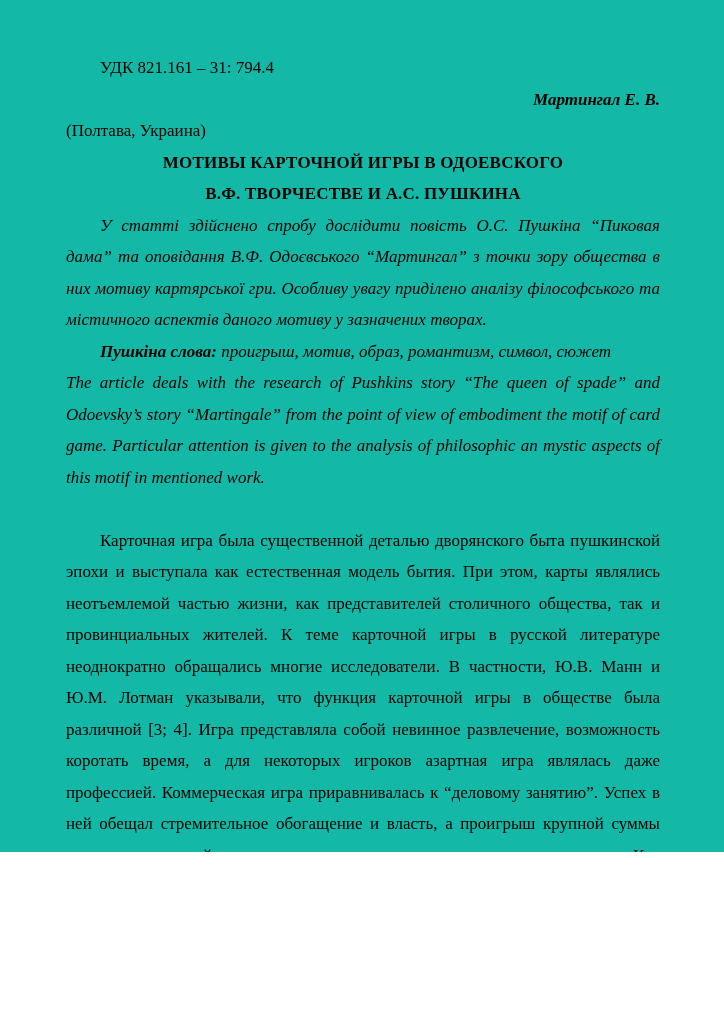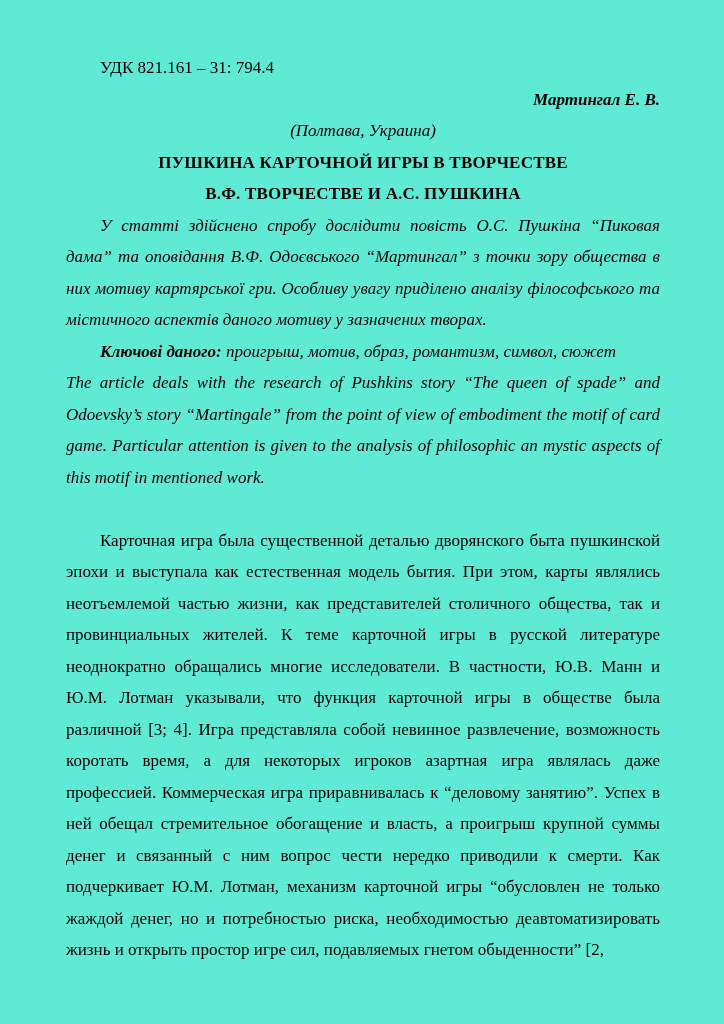--- a/index.html
+++ b/index.html
@@ -2,44 +2,43 @@
 <html><head>
 <meta charset="utf-8">
 <style>
   html, body {
     margin: 0;
     padding: 0;
     background: #ffffff;
   }
   .page {
     width: 724px;
-    height: 1024px;
-    background: #5eead4;
+    height: 852px;
+    background: #14b8a6;
     color: #000000;
     font-family: "Liberation Serif", "DejaVu Serif", serif;
     box-sizing: border-box;
     padding: 52px 64px 0 66px;
     overflow: hidden;
   }
   .page p {
     margin: 0;
     font-size: 17px;
     line-height: 31.5px;
   }
   .udc {
     text-indent: 34px;
   }
   .byline-author {
     text-align: right;
     font-weight: bold;
     font-style: italic;
   }
   .byline-location {
-    text-align: center;
-    font-style: italic;
+    text-align: left;
   }
   .title-line {
     text-align: center;
     font-weight: bold;
     letter-spacing: 0.2px;
   }
   .just {
     text-align: justify;
   }
   .indent {
@@ -63,28 +62,28 @@
 <body>
 
 <div class="page">
 
   <p class="udc">УДК 821.161 – 31: 794.4</p>
 
   <p class="byline-author">Мартингал Е. В.</p>
 
   <p class="byline-location">(Полтава, Украина)</p>
 
-  <p class="title-line">ПУШКИНА КАРТОЧНОЙ ИГРЫ В ТВОРЧЕСТВЕ</p>
+  <p class="title-line">МОТИВЫ КАРТОЧНОЙ ИГРЫ В ОДОЕВСКОГО</p>
 
   <p class="title-line">В.Ф. ТВОРЧЕСТВЕ И А.С. ПУШКИНА</p>
 
   <p class="just indent italic">У статті здійснено спробу дослідити повість О.С. Пушкіна “Пиковая дама” та оповідання В.Ф. Одоєвського “Мартингал” з точки зору общества в них мотиву картярської гри. Особливу увагу приділено аналізу філософського та містичного аспектів даного мотиву у зазначених творах.</p>
 
   <p class="just indent">
-    <span class="kw-label">Ключові даного:</span>
+    <span class="kw-label">Пушкіна слова:</span>
     <span class="kw-list">проигрыш, мотив, образ, романтизм, символ, сюжет</span>
   </p>
 
   <p class="just italic">The article deals with the research of  Pushkins story “The queen of spade” and Odoevsky’s story “Martingale” from the point of view of embodiment the motif of card game. Particular attention is given to the analysis of philosophic an  mystic aspects of this motif in mentioned work.</p>
 
 
   <div class="spacer"></div>
 
   <p class="just indent">Карточная игра была существенной деталью дворянского быта пушкинской эпохи и выступала как естественная модель бытия. При этом, карты являлись неотъемлемой частью жизни, как представителей столичного общества, так и провинциальных жителей. К теме карточной игры в русской литературе неоднократно обращались многие исследователи. В частности, Ю.В. Манн и Ю.М. Лотман указывали, что функция карточной игры в обществе была различной [3; 4]. Игра представляла собой невинное развлечение, возможность коротать время, а для некоторых игроков азартная игра являлась даже профессией. Коммерческая игра приравнивалась к “деловому занятию”. Успех в ней обещал стремительное обогащение и власть, а проигрыш крупной суммы денег и связанный с ним вопрос чести нередко приводили к смерти. Как подчеркивает Ю.М. Лотман, механизм карточной игры “обусловлен не только жаждой денег, но и потребностью риска, необходимостью деавтоматизировать жизнь и открыть простор игре сил, подавляемых гнетом обыденности” [2,</p>
 

